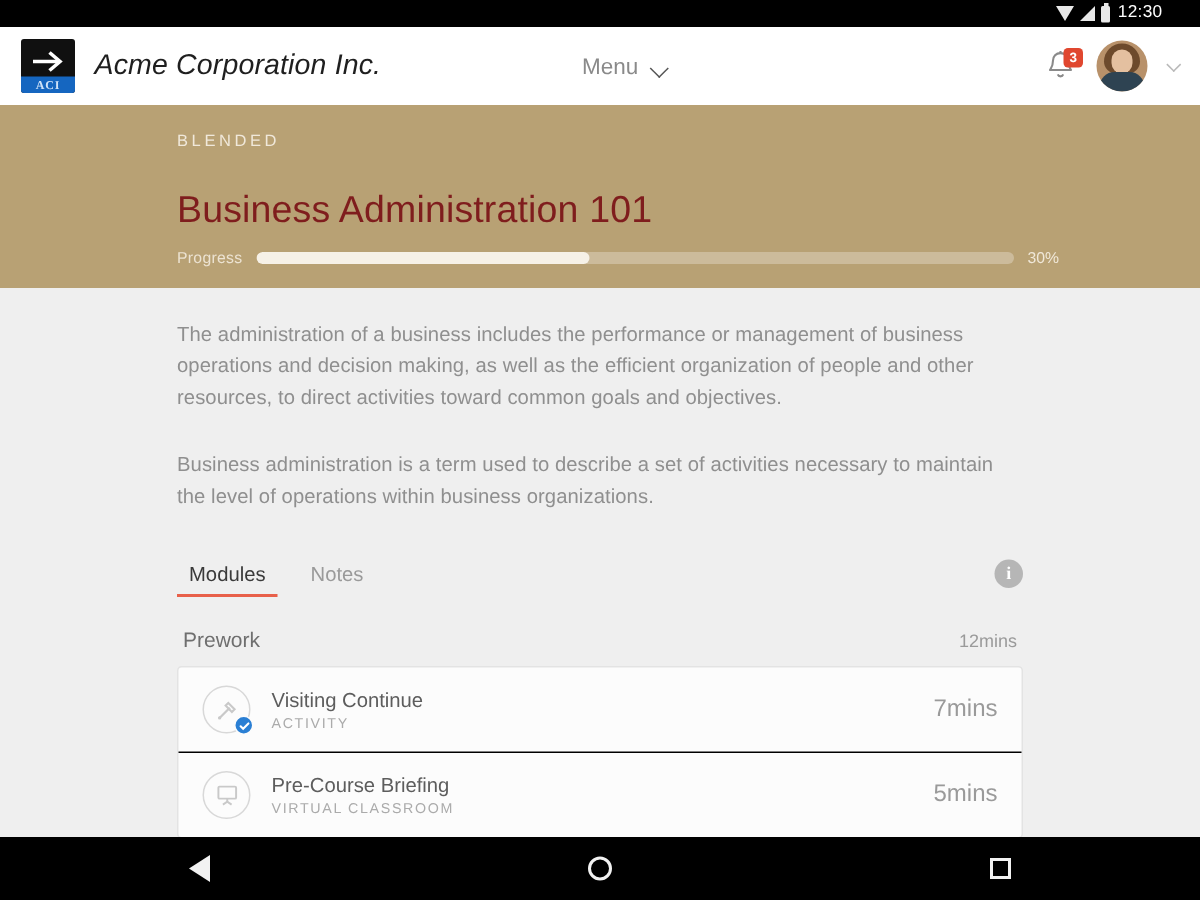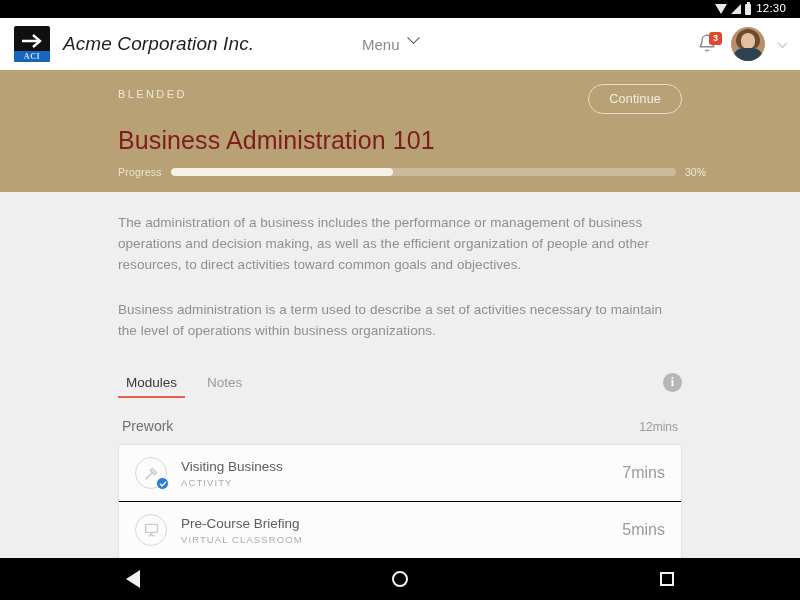--- a/index.html
+++ b/index.html
@@ -20,21 +20,21 @@
     overflow: hidden;
   }
 
   
   .status-bar {
     height: 18px;
     background: #000000;
     display: flex;
     align-items: center;
     justify-content: flex-end;
-    padding-right: 14px;
+    padding-right: 25px;
     gap: 5px;
   }
   .status-icons { display: flex; align-items: center; gap: 4px; }
   .ic-wifi {
     width: 0; height: 0;
     border-left: 6px solid transparent;
     border-right: 6px solid transparent;
     border-top: 10px solid #e8e8e8;
   }
   .ic-signal {
@@ -100,23 +100,23 @@
   }
   .brand-name {
     font-size: 19px;
     color: #1f1f1f;
     letter-spacing: 0.1px;
     white-space: nowrap;
     font-style: italic;
   }
   .menu-btn {
     position: absolute;
-    left: 362px;
-    display: flex;
-    align-items: flex-start;
+    left: 388px;
+    display: flex;
+    align-items: flex-end;
     gap: 9px;
     color: #8a8a8a;
     font-size: 15px;
   }
   .chev {
     width: 9px; height: 9px;
     border-right: 1.6px solid #555;
     border-bottom: 1.6px solid #555;
     transform: rotate(45deg) translate(-2px,-2px);
   }
@@ -407,21 +407,20 @@
         <div class="neck"></div>
         <div class="body"></div>
       </div>
       <div class="caret-small"></div>
     </div>
   </div>
 
   <div class="hero">
     <div class="hero-inner">
       <div class="kicker">BLENDED</div>
-      <button class="continue-btn">Continue</button>
       <h1 class="course-title">Business Administration 101</h1>
       <div class="progress-row">
         <span class="progress-label">Progress</span>
         <div class="progress-track">
           <div class="progress-fill" id="progress-fill" style="width: 44%;"></div>
         </div>
         <span class="progress-pct">30%</span>
       </div>
     </div>
   </div>
@@ -450,21 +449,21 @@
               <path d="M9.2 3.6 L13.4 7.8 L11.6 9.6 L7.4 5.4 Z" fill="none" stroke="#c9c9c9" stroke-width="1.4"></path>
               <circle cx="3.4" cy="13.6" r="1.1" fill="#c9c9c9"></circle>
             </svg>
             <div class="check-badge">
               <svg width="8" height="8" viewBox="0 0 8 8">
                 <path d="M1.4 4.2 L3.1 5.9 L6.6 2.3" stroke="#ffffff" stroke-width="1.4" fill="none" stroke-linecap="round"></path>
               </svg>
             </div>
           </div>
           <div class="row-text">
-            <div class="row-title">Visiting Business</div>
+            <div class="row-title">Visiting Continue</div>
             <div class="row-sub">ACTIVITY</div>
           </div>
           <div class="row-time">7mins</div>
         </div>
 
         <div class="row">
           <div class="row-icon">
             <svg width="17" height="16" viewBox="0 0 17 16">
               <rect x="2.6" y="2.4" width="11.8" height="8" rx="0.8" fill="none" stroke="#c9c9c9" stroke-width="1.3"></rect>
               <path d="M8.5 10.4 V13" stroke="#c9c9c9" stroke-width="1.3"></path>

